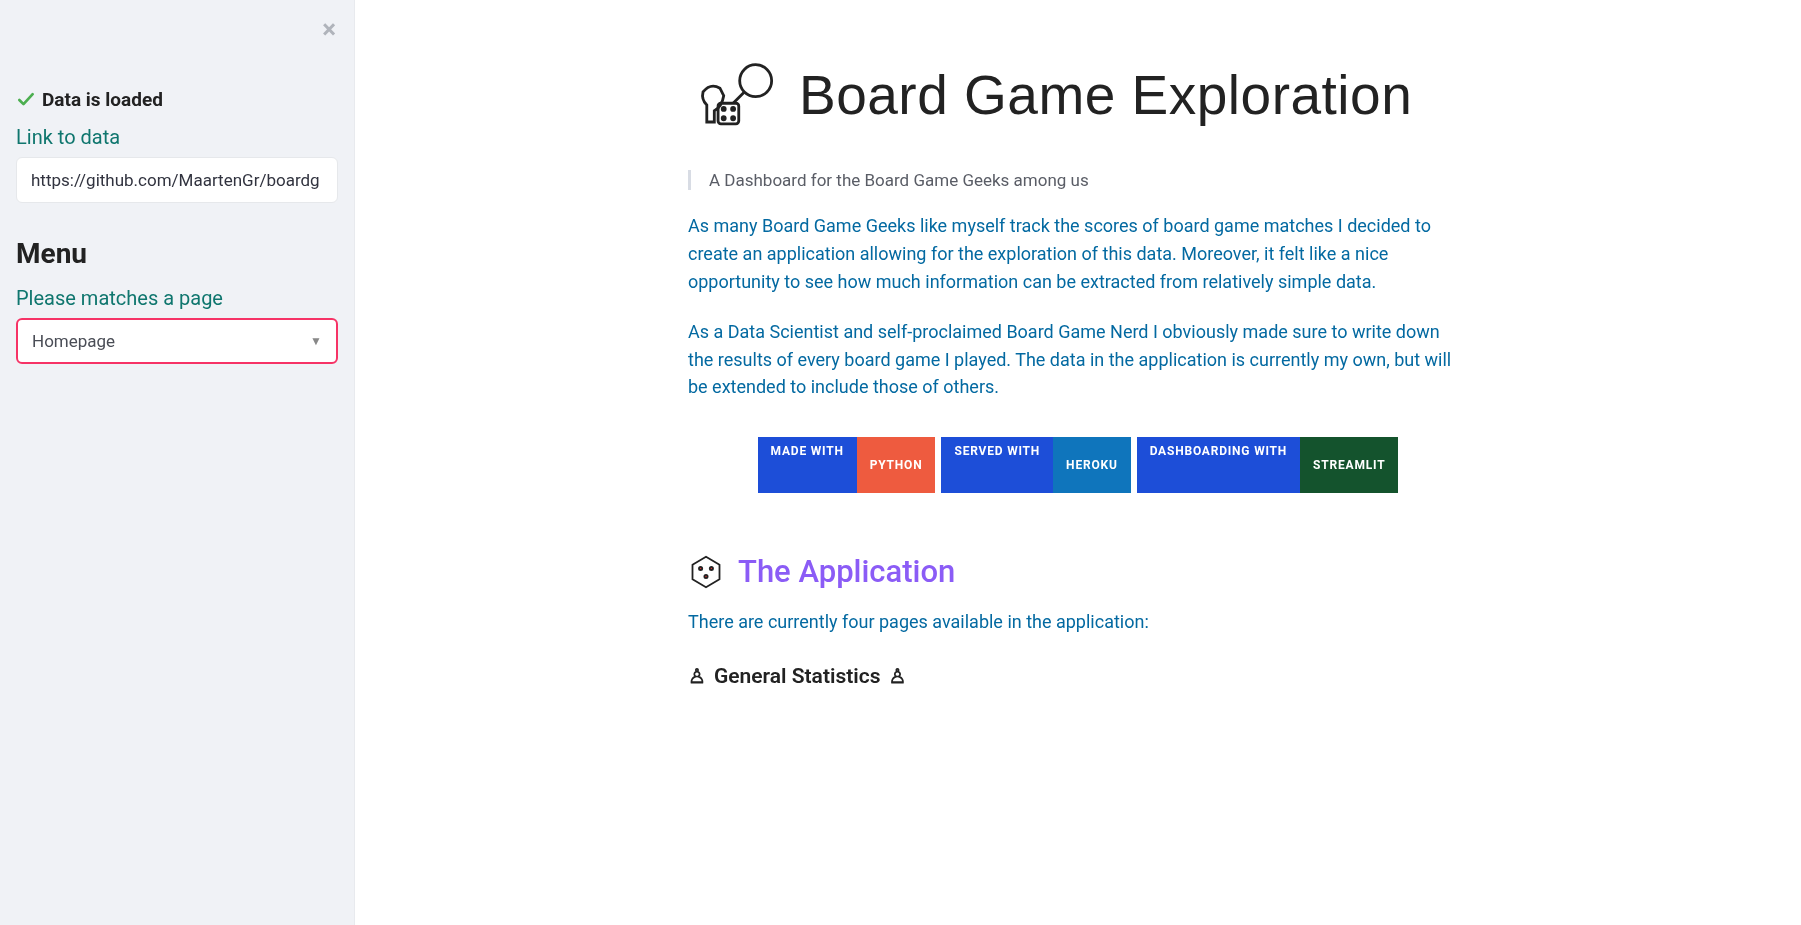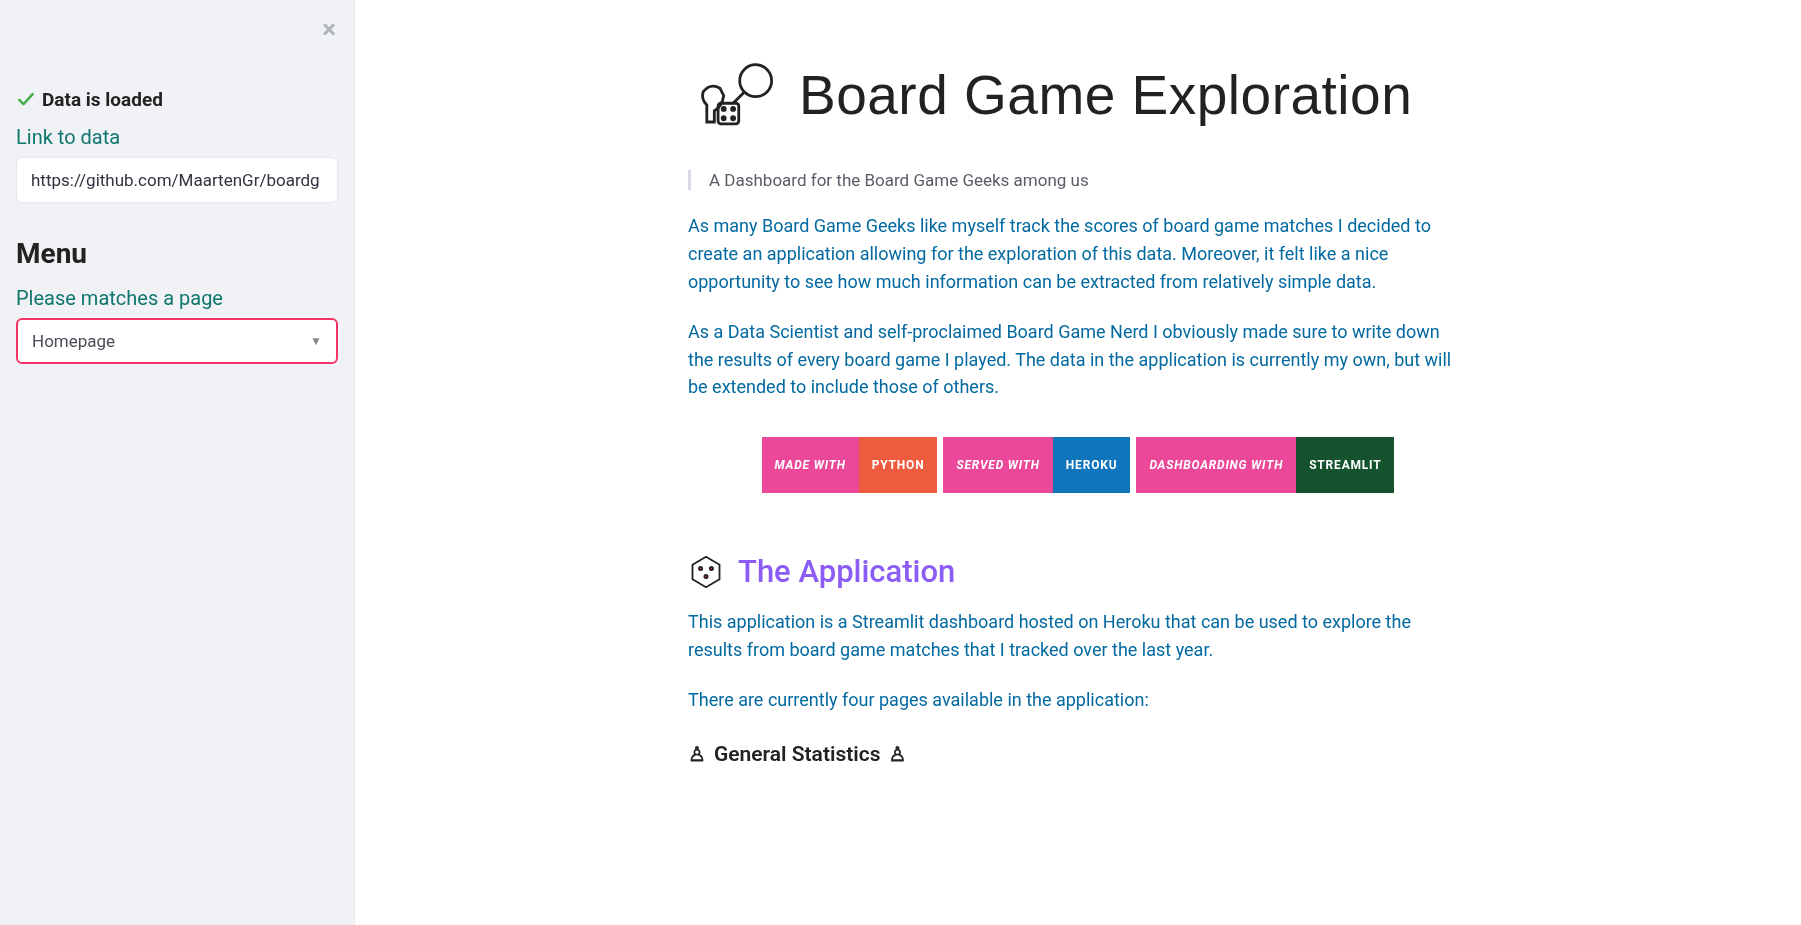--- a/index.html
+++ b/index.html
@@ -69,21 +69,21 @@
   .blockquote {
     border-left: 3px solid #d8dce4;
     padding: 0 0 0 18px;
     margin: 0 0 22px 0;
     color: #5a5d66;
     font-size: 17px;
   }
   .para { font-size: 18px; line-height: 1.55; color: #0369a1; margin-bottom: 22px; }
   .badge-row { display:flex; justify-content:center; margin: 36px 0 60px 0; flex-wrap:nowrap; }
   .badge { display:inline-flex; font-size: 12px; font-weight:700; letter-spacing: 0.8px; color:#fff; text-transform: uppercase; }
-  .badge .bl { background:#ec4899; padding:21px 13px;font-style:italic; }
+  .badge .bl { background:#1d4ed8; padding:7px 13px; }
   .badge .br { padding:21px 13px; }
   .br-python { background:#ee5b3f; }
   .br-heroku { background:#0f75bc; }
   .br-streamlit { background:#14532d; }
   .badge-row .badge + .badge { margin-left: 6px; }
   .section-row { display:flex; align-items:center; gap:14px; margin-bottom: 18px; }
   .section-icon { width:36px; height:36px; flex-shrink:0; }
   .section-title { font-size: 31px; font-weight:500; color:#8b5cf6; }
   .sub-h3 { font-size: 21px; font-weight:600; color:#222; margin-top: 28px; display:flex; align-items:center; gap:8px; }
   .pawn { font-size: 20px; }
@@ -159,21 +159,20 @@
           <svg viewBox="0 0 40 40" fill="none" stroke="#222" stroke-width="2">
             <polygon points="20,3 35,12 35,28 20,37 5,28 5,12"></polygon>
             <circle cx="14" cy="16" r="1.8" fill="#d33"></circle>
             <circle cx="26" cy="16" r="1.8" fill="#d33"></circle>
             <circle cx="20" cy="25" r="1.8" fill="#d33"></circle>
           </svg>
         </span>
         <h2 class="section-title">The Application</h2>
       </div>
 
-      <p class="para">This application is a Streamlit dashboard hosted on Heroku that can be used to explore the results from board game matches that I tracked over the last year.</p>
       <p class="para">There are currently four pages available in the application:</p>
 
       <h3 class="sub-h3">
         <span class="pawn">♙</span>
         <span>General Statistics</span>
         <span class="pawn">♙</span>
       </h3>
     </div>
   </main>
 </div>

